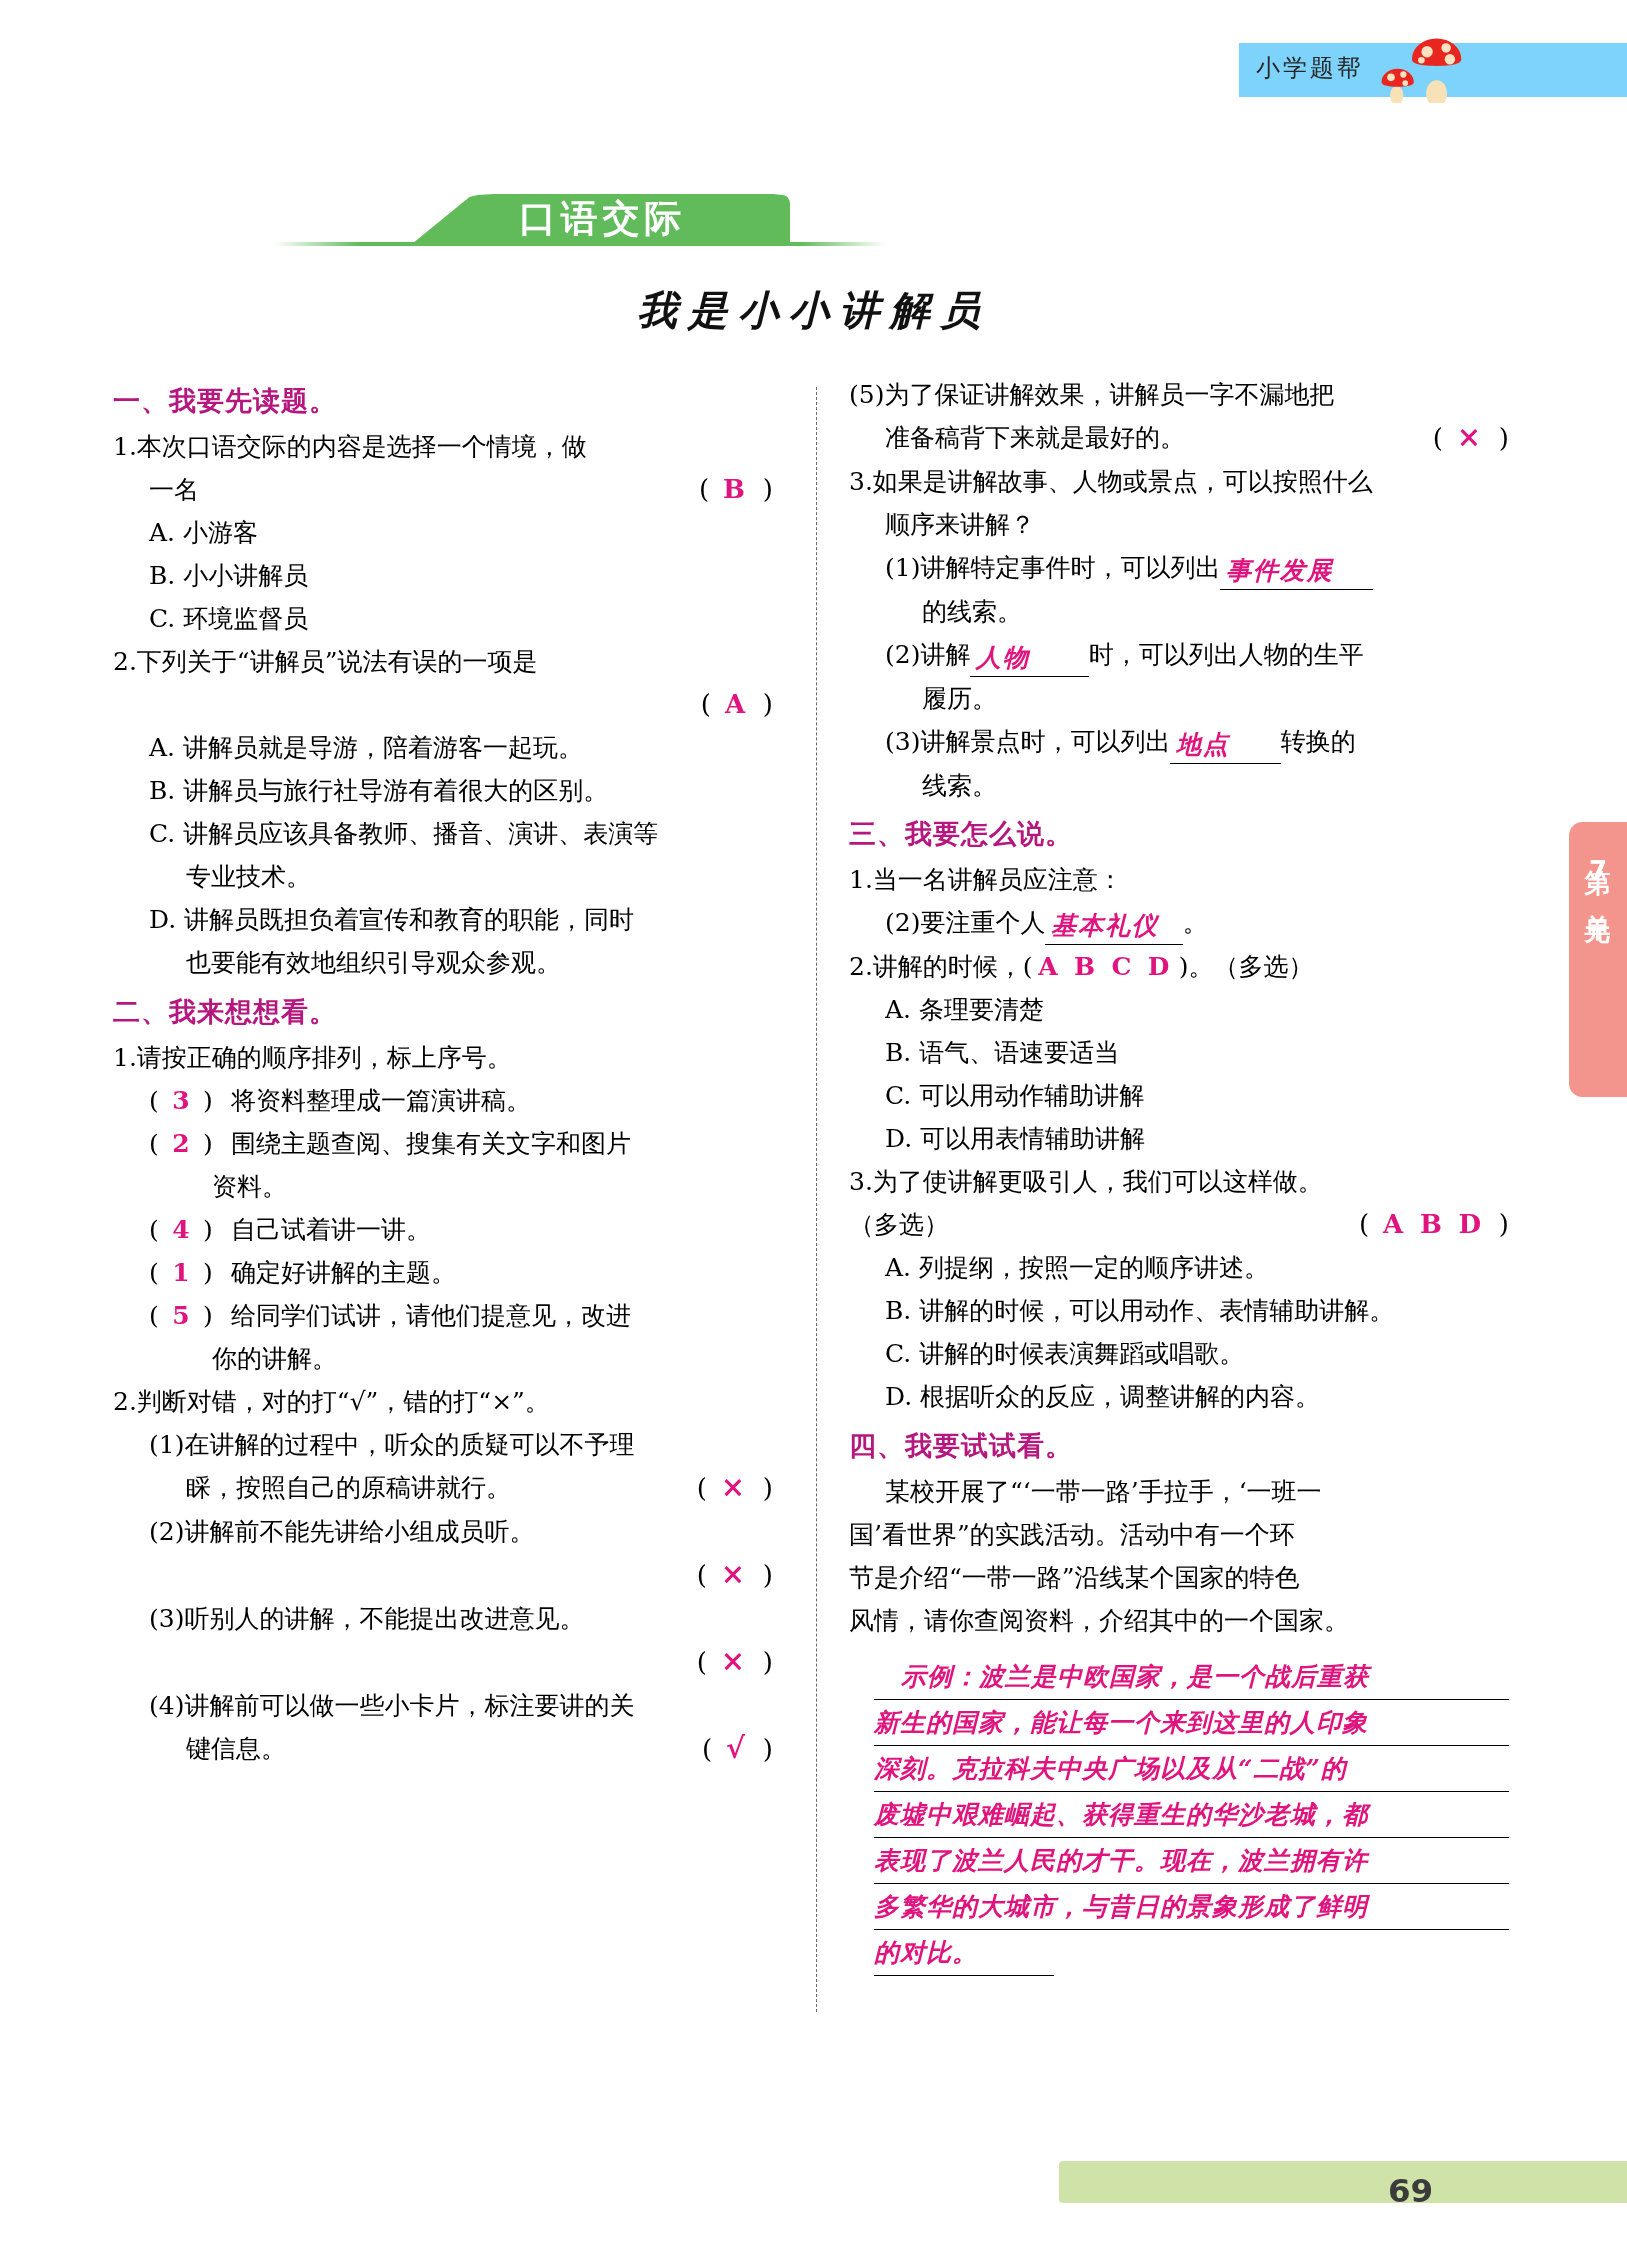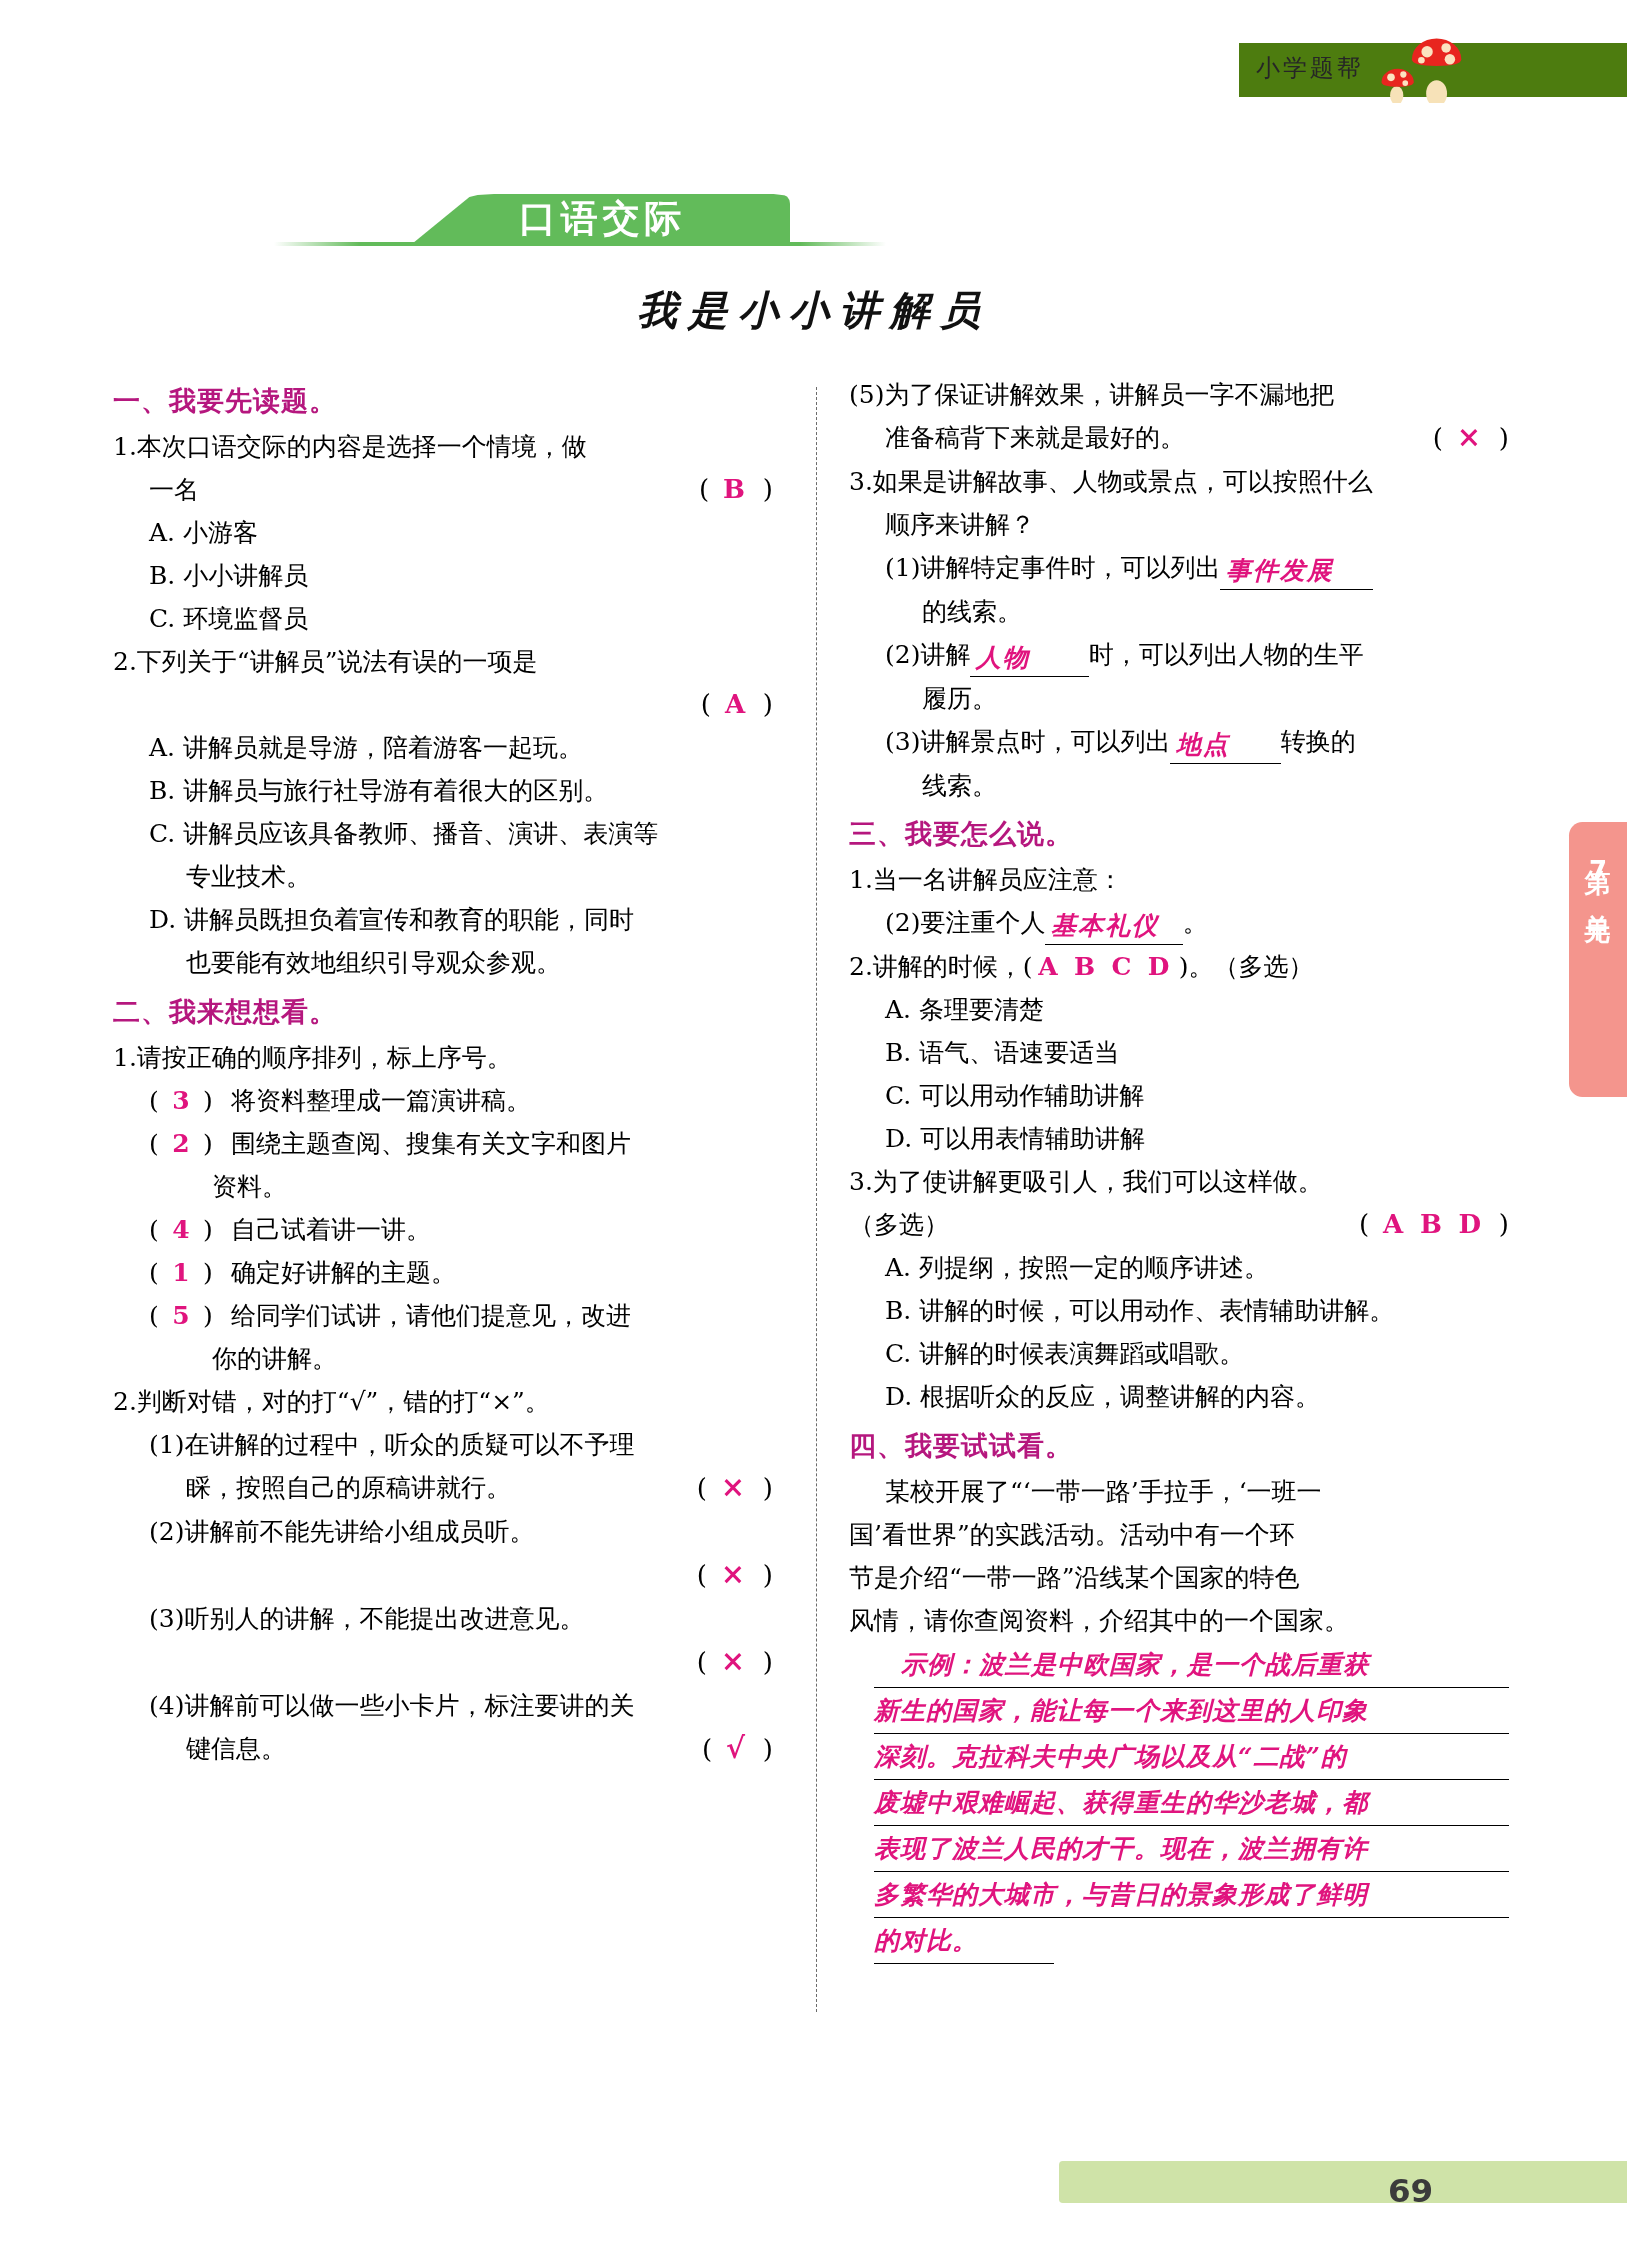--- a/index.html
+++ b/index.html
@@ -6,21 +6,21 @@
   body{
     width:1628px;height:2260px;
     background:#ffffff;
     font-family:"DejaVu Serif","Liberation Serif",serif;
     position:relative;overflow:hidden;
     -webkit-font-smoothing:antialiased;
   }
   
   .topband{
     position:absolute;top:43px;left:1239px;width:389px;height:54px;
-    background:#4d7c0f;
+    background:#7dd3fc;
   }
   .topband .brand{
     position:absolute;left:17px;top:8.6px;
     font-family:"DejaVu Sans","Liberation Sans",sans-serif;
     font-size:24px;color:#262626;letter-spacing:2.9px;font-weight:400;
   }
   .mushrooms{position:absolute;left:1362px;top:27px;width:115px;height:76px;}
   
   .page{position:absolute;left:0;top:0;width:1628px;height:2260px;}
   
@@ -89,21 +89,21 @@
     font-style:italic;letter-spacing:1.9px;
     padding:0 5.7px;line-height:36px;vertical-align:-2.9px;
   }
   .blank.w1{min-width:141px;}
   .blank.w2{min-width:107px;}
   .blank.w3{min-width:99px;}
   .blank.w4{min-width:124px;}
   .blank.w5{min-width:63px;}
   .blank.w6{min-width:126px;}
   
-  .essay{padding-left:25px;margin-top:0;}
+  .essay{padding-left:25px;margin-top:12px;}
   .essay-line{
     display:block;border-bottom:1.9px solid #000;
     color:#e0147e;font-style:italic;font-weight:700;
     font-size:25px;line-height:45px;height:45px;
     letter-spacing:1px;white-space:nowrap;
   }
   .essay-line.last{width:180px;}
   
   .sidetab{
     position:absolute;right:0;top:822px;width:59px;height:275px;

